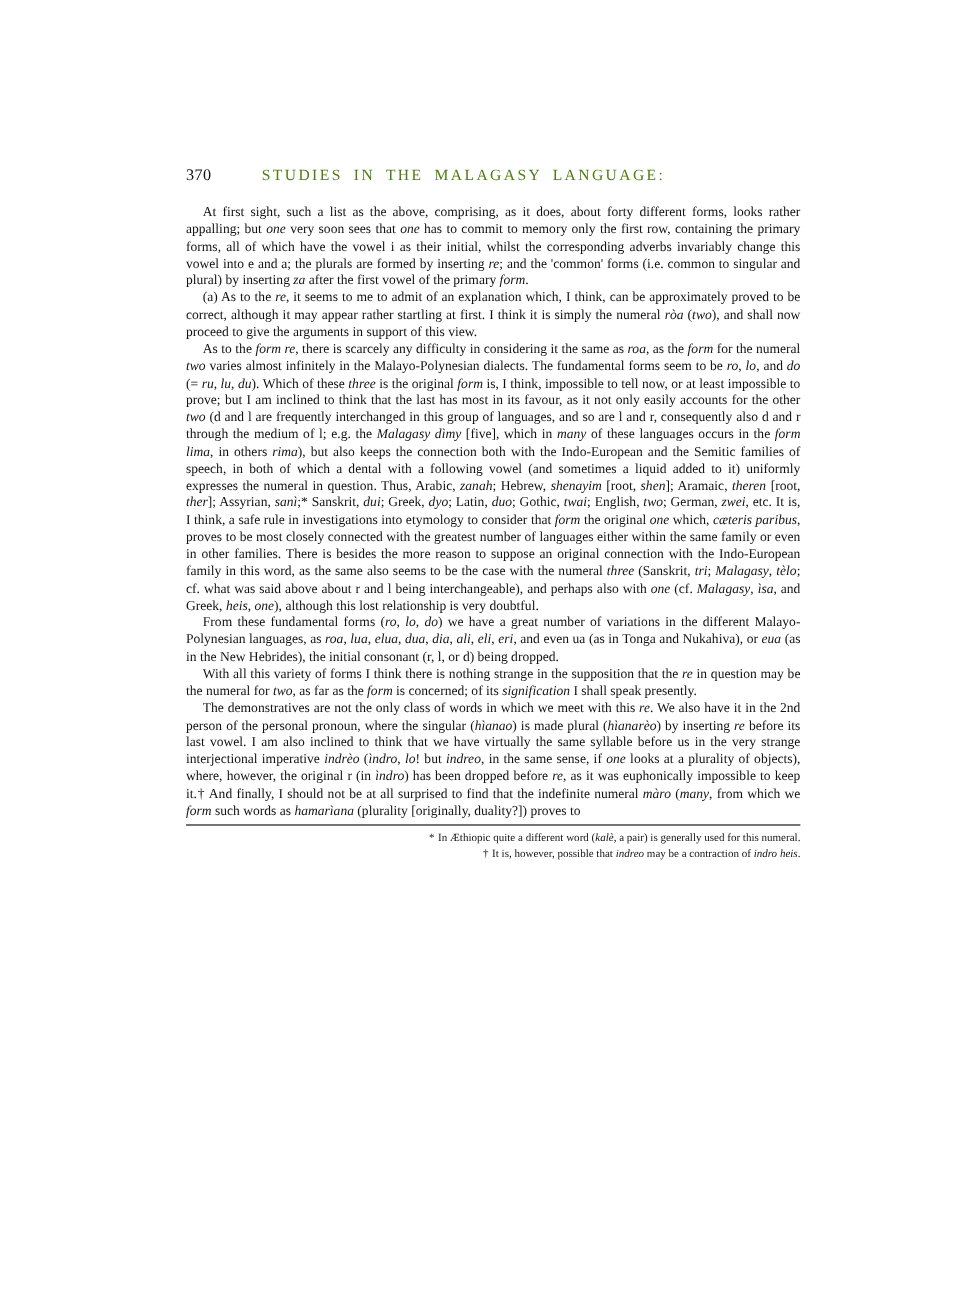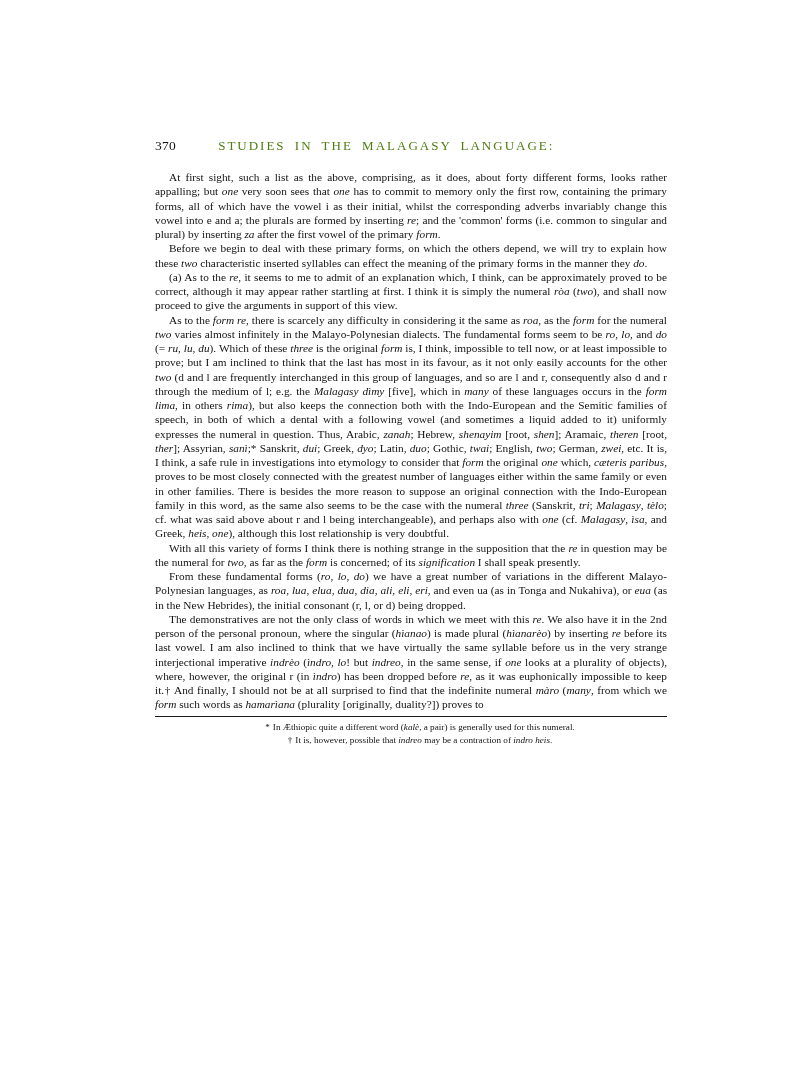--- a/index.html
+++ b/index.html
@@ -79,21 +79,21 @@
     margin-top: 4px;
     margin-bottom: 4px;
   }
   .footnotes {
     padding-left: 18px;
   }
   .footnotes p {
     margin: 0 0 1px 0;
     font-size: 9.2px;
     line-height: 12.2px;
-    text-align: center;
+    text-align: right;
     color: #141414;
     text-indent: -10px;
     padding-left: 10px;
   }
   .fnmark {
     font-size: 9.2px;
     padding-right: 3px;
   }
 </style>
 </head>
@@ -102,25 +102,24 @@
 <div class="page">
   <div class="content">
 
     <div class="runhead">
       <span class="folio">370</span>
       <span class="runhead-title">STUDIES IN THE MALAGASY LANGUAGE:</span>
     </div>
 
     <div class="body-text">
       <p>At first sight, such a list as the above, comprising, as it does, about forty different forms, looks rather appalling; but <i>one</i> very soon sees that <i>one</i> has to commit to memory only the first row, containing the primary forms, all of which have the vowel i as their initial, whilst the corresponding adverbs invariably change this vowel into e and a; the plurals are formed by inserting <i>re</i>; and the 'common' forms (i.e. common to singular and plural) by inserting <i>za</i> after the first vowel of the primary <i>form</i>.</p>
-      <p>Before we begin to deal with these primary forms, on which the others depend, we will try to explain how these <i>two</i> characteristic inserted syllables can effect the meaning of the primary forms in the manner they <i>do</i>.</p>
       <p>(a) As to the <i>re</i>, it seems to me to admit of an explanation which, I think, can be approximately proved to be correct, although it may appear rather startling at first. I think it is simply the numeral <i>ròa</i> (<i>two</i>), and shall now proceed to give the arguments in support of this view.</p>
       <p>As to the <i>form</i> <i>re</i>, there is scarcely any difficulty in considering it the same as <i>roa</i>, as the <i>form</i> for the numeral <i>two</i> varies almost infinitely in the Malayo-Polynesian dialects. The fundamental forms seem to be <i>ro</i>, <i>lo</i>, and <i>do</i> (= <i>ru</i>, <i>lu</i>, <i>du</i>). Which of these <i>three</i> is the original <i>form</i> is, I think, impossible to tell now, or at least impossible to prove; but I am inclined to think that the last has most in its favour, as it not only easily accounts for the other <i>two</i> (d and l are frequently interchanged in this group of languages, and so are l and r, consequently also d and r through the medium of l; e.g. the <i>Malagasy</i> <i>dìmy</i> [five], which in <i>many</i> of these languages occurs in the <i>form</i> <i>lima</i>, in others <i>rima</i>), but also keeps the connection both with the Indo-European and the Semitic families of speech, in both of which a dental with a following vowel (and sometimes a liquid added to it) uniformly expresses the numeral in question. Thus, Arabic, <i>zanah</i>; Hebrew, <i>shenayim</i> [root, <i>shen</i>]; Aramaic, <i>theren</i> [root, <i>ther</i>]; Assyrian, <i>sanì</i>;* Sanskrit, <i>dui</i>; Greek, <i>dyo</i>; Latin, <i>duo</i>; Gothic, <i>twai</i>; English, <i>two</i>; German, <i>zwei</i>, etc. It is, I think, a safe rule in investigations into etymology to consider that <i>form</i> the original <i>one</i> which, <i>cæteris paribus</i>, proves to be most closely connected with the greatest number of languages either within the same family or even in other families. There is besides the more reason to suppose an original connection with the Indo-European family in this word, as the same also seems to be the case with the numeral <i>three</i> (Sanskrit, <i>tri</i>; <i>Malagasy</i>, <i>tèlo</i>; cf. what was said above about r and l being interchangeable), and perhaps also with <i>one</i> (cf. <i>Malagasy</i>, <i>ìsa</i>, and Greek, <i>heis</i>, <i>one</i>), although this lost relationship is very doubtful.</p>
+      <p>From these fundamental forms (<i>ro</i>, <i>lo</i>, <i>do</i>) we have a great number of variations in the different Malayo-Polynesian languages, as <i>roa</i>, <i>lua</i>, <i>elua</i>, <i>dua</i>, <i>dia</i>, <i>ali</i>, <i>eli</i>, <i>eri</i>, and even ua (as in Tonga and Nukahiva), or <i>eua</i> (as in the New Hebrides), the initial consonant (r, l, or d) being dropped.</p>
       <p>With all this variety of forms I think there is nothing strange in the supposition that the <i>re</i> in question may be the numeral for <i>two</i>, as far as the <i>form</i> is concerned; of its <i>signification</i> I shall speak presently.</p>
-      <p>From these fundamental forms (<i>ro</i>, <i>lo</i>, <i>do</i>) we have a great number of variations in the different Malayo-Polynesian languages, as <i>roa</i>, <i>lua</i>, <i>elua</i>, <i>dua</i>, <i>dia</i>, <i>ali</i>, <i>eli</i>, <i>eri</i>, and even ua (as in Tonga and Nukahiva), or <i>eua</i> (as in the New Hebrides), the initial consonant (r, l, or d) being dropped.</p>
       <p>The demonstratives are not the only class of words in which we meet with this <i>re</i>. We also have it in the 2nd person of the personal pronoun, where the singular (<i>hìanao</i>) is made plural (<i>hìanarèo</i>) by inserting <i>re</i> before its last vowel. I am also inclined to think that we have virtually the same syllable before us in the very strange interjectional imperative <i>indrèo</i> (<i>ìndro</i>, <i>lo</i>! but <i>indreo</i>, in the same sense, if <i>one</i> looks at a plurality of objects), where, however, the original r (in <i>ìndro</i>) has been dropped before <i>re</i>, as it was euphonically impossible to keep it.† And finally, I should not be at all surprised to find that the indefinite numeral <i>màro</i> (<i>many</i>, from which we <i>form</i> such words as <i>hamarìana</i> (plurality [originally, duality?]) proves to</p>
     </div>
 
     <div class="footnote-rule"></div>
 
     <div class="footnotes">
       <p>
         <span class="fnmark">*</span><span>In Æthiopic quite a different word (<i>kalè</i>, a pair) is generally used for this numeral.</span>
       </p>
       <p>

